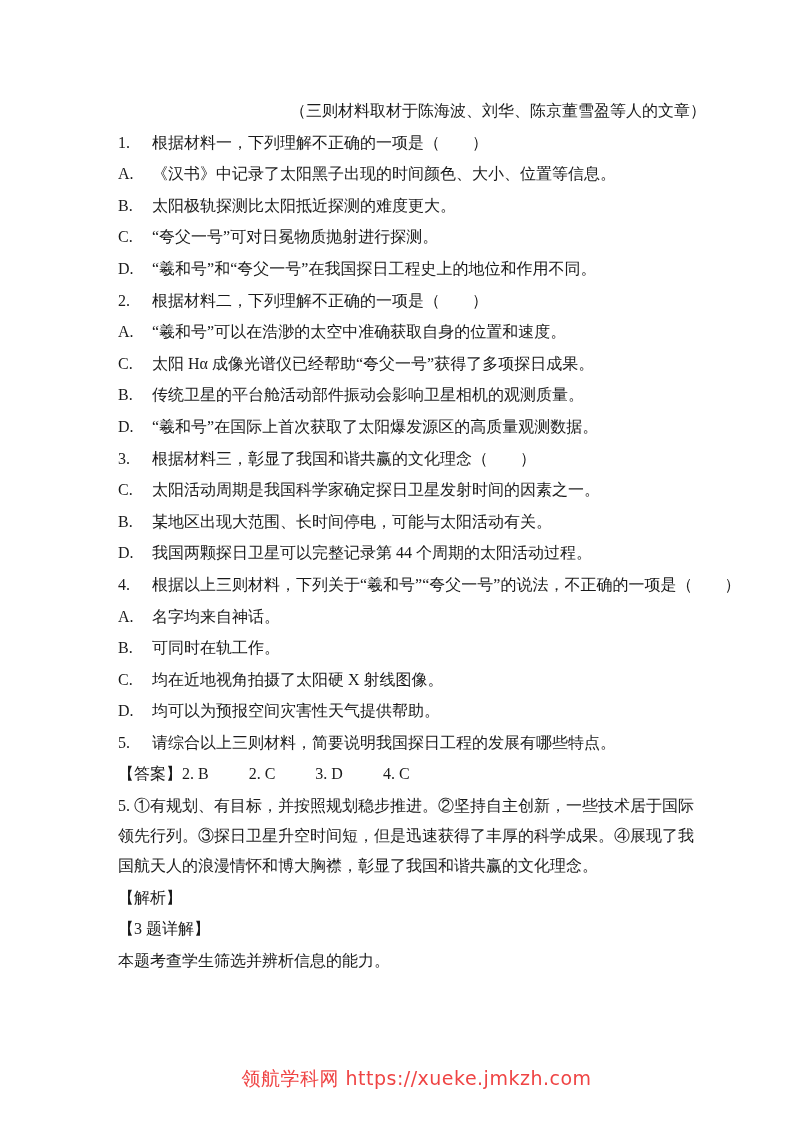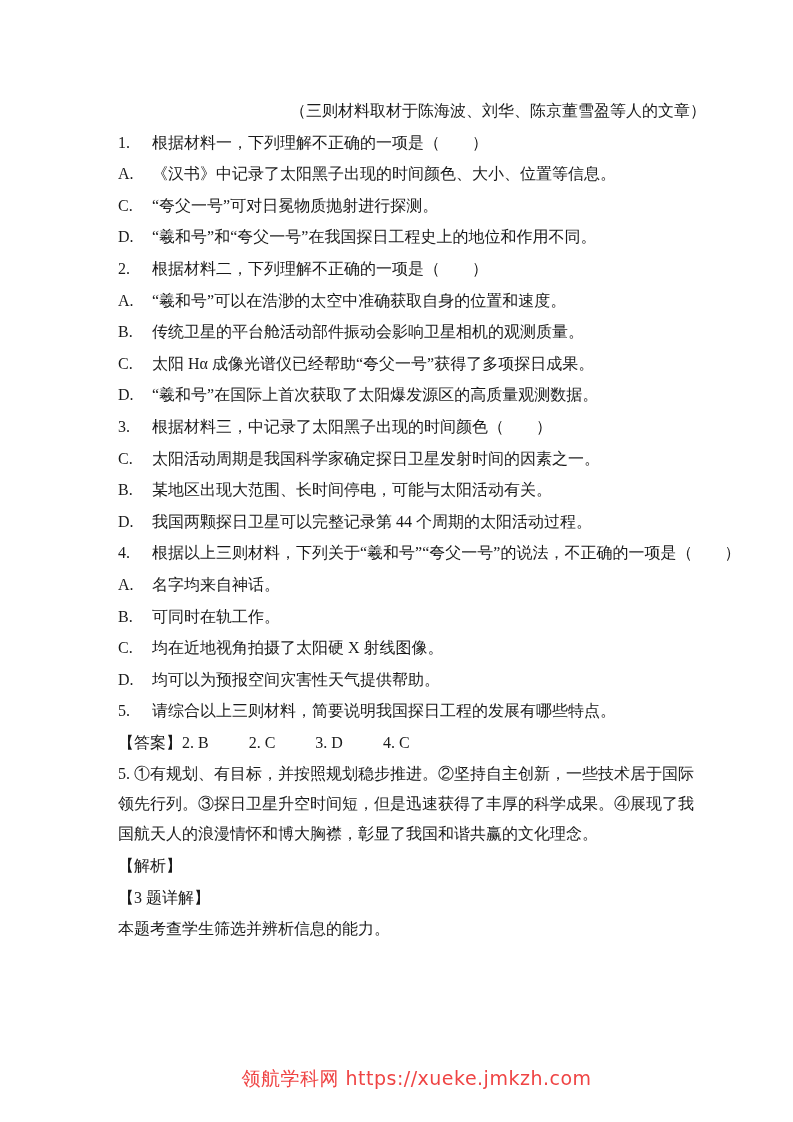--- a/index.html
+++ b/index.html
@@ -62,44 +62,47 @@
 
     <div class="para right">（三则材料取材于陈海波、刘华、陈京董雪盈等人的文章）</div>
 
     <div class="para">
       <span class="num">1.</span><span>根据材料一，下列理解不正确的一项是（　　）</span>
     </div>
     <div class="para">
       <span class="num">A.</span><span>《汉书》中记录了太阳黑子出现的时间颜色、大小、位置等信息。</span>
     </div>
     <div class="para">
+      <span class="num">B.</span><span>太阳极轨探测比太阳抵近探测的难度更大。</span>
+    </div>
+    <div class="para">
       <span class="num">C.</span><span>“夸父一号”可对日冕物质抛射进行探测。</span>
     </div>
     <div class="para">
       <span class="num">D.</span><span>“羲和号”和“夸父一号”在我国探日工程史上的地位和作用不同。</span>
     </div>
 
     <div class="para">
       <span class="num">2.</span><span>根据材料二，下列理解不正确的一项是（　　）</span>
     </div>
     <div class="para">
       <span class="num">A.</span><span>“羲和号”可以在浩渺的太空中准确获取自身的位置和速度。</span>
     </div>
     <div class="para">
-      <span class="num">B.</span><span>传统卫星的平台舱活动部件振动会影响卫星相机的观测质量。</span>
+      <span class="num">C.</span><span>太阳 Hα 成像光谱仪已经帮助“夸父一号”获得了多项探日成果。</span>
     </div>
     <div class="para">
-      <span class="num">C.</span><span>太阳 Hα 成像光谱仪已经帮助“夸父一号”获得了多项探日成果。</span>
+      <span class="num">B.</span><span>传统卫星的平台舱活动部件振动会影响卫星相机的观测质量。</span>
     </div>
     <div class="para">
       <span class="num">D.</span><span>“羲和号”在国际上首次获取了太阳爆发源区的高质量观测数据。</span>
     </div>
 
     <div class="para">
-      <span class="num">3.</span><span>根据材料三，中记录了太阳黑子出现的时间颜色（　　）</span>
+      <span class="num">3.</span><span>根据材料三，彰显了我国和谐共赢的文化理念（　　）</span>
     </div>
     <div class="para">
       <span class="num">C.</span><span>太阳活动周期是我国科学家确定探日卫星发射时间的因素之一。</span>
     </div>
     <div class="para">
       <span class="num">B.</span><span>某地区出现大范围、长时间停电，可能与太阳活动有关。</span>
     </div>
     <div class="para">
       <span class="num">D.</span><span>我国两颗探日卫星可以完整记录第 44 个周期的太阳活动过程。</span>
     </div>

